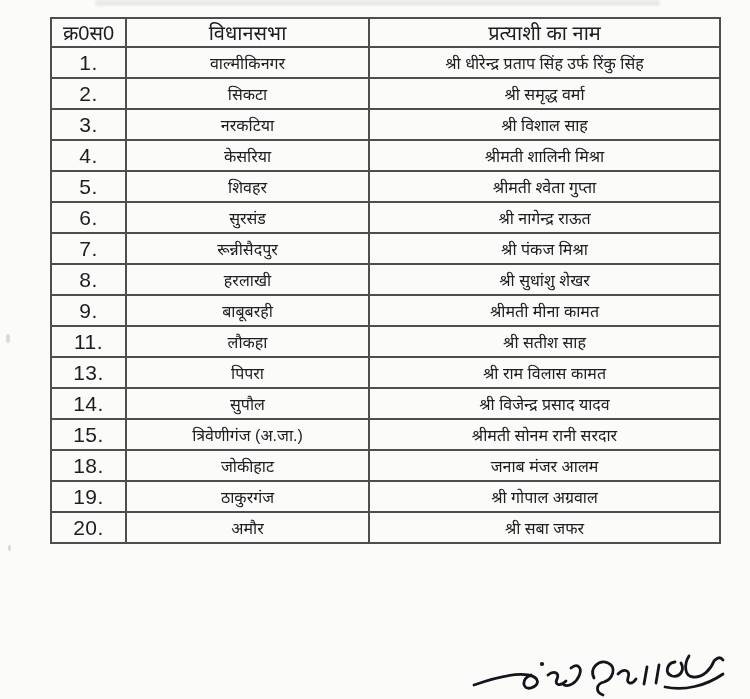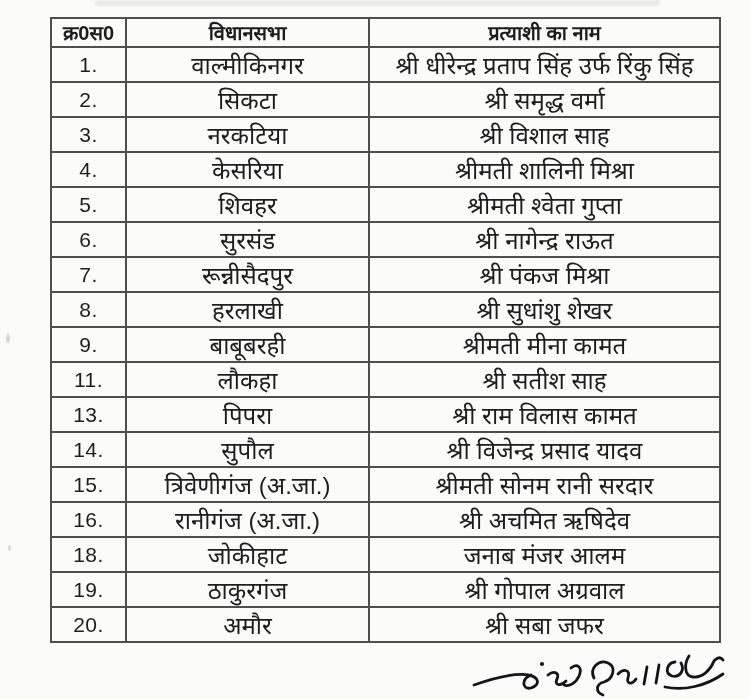--- a/index.html
+++ b/index.html
@@ -22,25 +22,25 @@
     text-align: center;
     vertical-align: middle;
     color: #1d1d1f;
     padding: 0 2px;
     white-space: nowrap;
     overflow: hidden;
   }
   .doc-table th {
     height: 27px;
     font-size: 20px;
-    font-weight: bold;
+    font-weight: normal;
   }
   .doc-table td {
     height: 29px;
-    font-size: 24px;
+    font-size: 16px;
     font-weight: normal;
   }
   .col-sno   { width: 75px; }
   .col-const { width: 243px; }
   .col-cand  { width: 351px; }
   td.sno-cell { font-size: 21px; letter-spacing: 0.5px; }
 
   
   .smudge-top {
     position: absolute;
@@ -149,25 +149,20 @@
         <td class="sno-cell">14.</td>
         <td class="">सुपौल</td>
         <td class="">श्री विजेन्द्र प्रसाद यादव</td>
       </tr>
       <tr>
         <td class="sno-cell">15.</td>
         <td class="">त्रिवेणीगंज (अ.जा.)</td>
         <td class="">श्रीमती सोनम रानी सरदार</td>
       </tr>
       <tr>
-        <td class="sno-cell">16.</td>
-        <td class="">रानीगंज (अ.जा.)</td>
-        <td class="">श्री अचमित ऋषिदेव</td>
-      </tr>
-      <tr>
         <td class="sno-cell">18.</td>
         <td class="">जोकीहाट</td>
         <td class="">जनाब मंजर आलम</td>
       </tr>
       <tr>
         <td class="sno-cell">19.</td>
         <td class="">ठाकुरगंज</td>
         <td class="">श्री गोपाल अग्रवाल</td>
       </tr>
       <tr>

